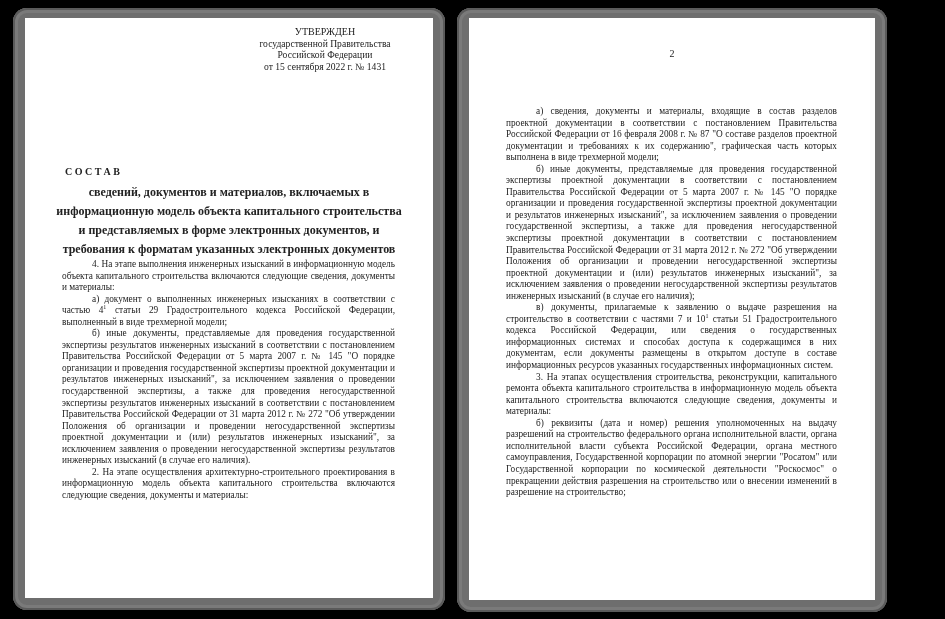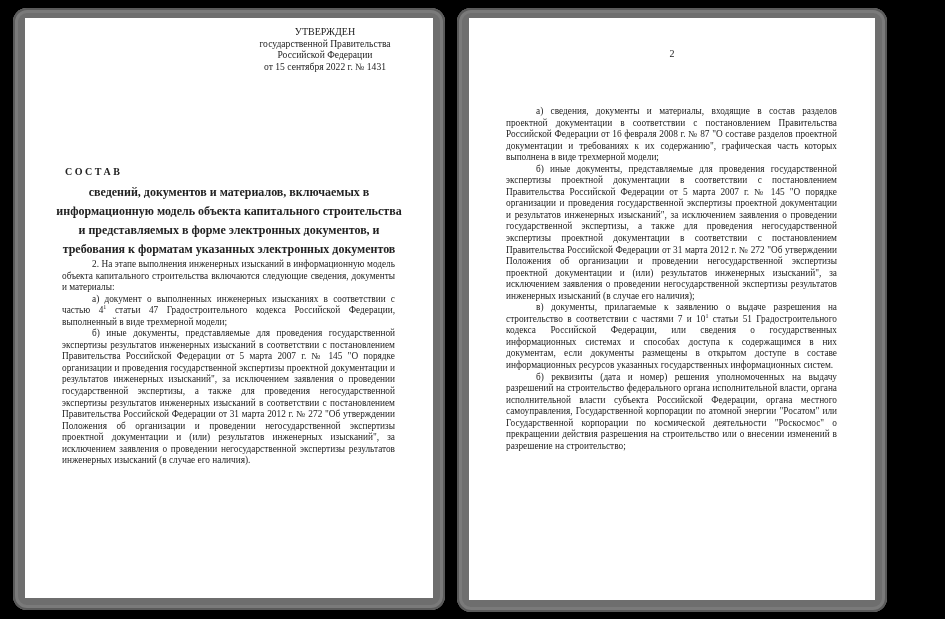--- a/index.html
+++ b/index.html
@@ -50,28 +50,30 @@
 <div class="page" id="page-left">
   <div class="approved">
     <div class="t">УТВЕРЖДЕН</div>
     <div>государственной Правительства</div>
     <div>Российской Федерации</div>
     <div>от 15 сентября 2022 г.  №  1431</div>
   </div>
   <div class="title">СОСТАВ</div>
   <div class="subtitle">сведений, документов и материалов, включаемых в информационную модель объекта капитального строительства и представляемых в форме электронных документов, и требования к форматам указанных электронных документов</div>
   <div class="body" id="left-body">
-    <p>2. На этапе выполнения инженерных изысканий в информационную модель объекта капитального строительства включаются следующие сведения, документы и материалы:</p>
-    <p><span>а) документ о выполненных инженерных изысканиях в соответствии с частью 4</span><sup>1</sup><span> статьи 47 Градостроительного кодекса Российской Федерации, выполненный в виде трехмерной модели;</span></p>
+    <p>4. На этапе выполнения инженерных изысканий в информационную модель объекта капитального строительства включаются следующие сведения, документы и материалы:</p>
+    <p><span>а) документ о выполненных инженерных изысканиях в соответствии с частью 4</span><sup>1</sup><span> статьи 29 Градостроительного кодекса Российской Федерации, выполненный в виде трехмерной модели;</span></p>
     <p>б) иные документы, представляемые для проведения государственной экспертизы результатов инженерных изысканий в соответствии с постановлением Правительства Российской Федерации от 5 марта 2007 г. № 145 "О порядке организации и проведения государственной экспертизы проектной документации и результатов инженерных изысканий", за исключением заявления о проведении государственной экспертизы, а также для проведения негосударственной экспертизы результатов инженерных изысканий в соответствии с постановлением Правительства Российской Федерации от 31 марта 2012 г. № 272 "Об утверждении Положения об организации и проведении негосударственной экспертизы проектной документации и (или) результатов инженерных изысканий", за исключением заявления о проведении негосударственной экспертизы результатов инженерных изысканий (в случае его наличия).</p>
+    <p>2. На этапе осуществления архитектурно-строительного проектирования в информационную модель объекта капитального строительства включаются следующие сведения, документы и материалы:</p>
   </div>
 </div>
 
 <div class="page-frame" id="frame-right"></div>
 <div class="page" id="page-right">
   <div class="page-num">2</div>
   <div class="body" id="right-body">
     <p>а) сведения, документы и материалы, входящие в состав разделов проектной документации в соответствии с постановлением Правительства Российской Федерации от 16 февраля 2008 г. № 87 "О составе разделов проектной документации и требованиях к их содержанию", графическая часть которых выполнена в виде трехмерной модели;</p>
     <p>б) иные документы, представляемые для проведения государственной экспертизы проектной документации в соответствии с постановлением Правительства Российской Федерации от 5 марта 2007 г. № 145 "О порядке организации и проведения государственной экспертизы проектной документации и результатов инженерных изысканий", за исключением заявления о проведении государственной экспертизы, а также для проведения негосударственной экспертизы проектной документации в соответствии с постановлением Правительства Российской Федерации от 31 марта 2012 г. № 272 "Об утверждении Положения об организации и проведении негосударственной экспертизы проектной документации и (или) результатов инженерных изысканий", за исключением заявления о проведении негосударственной экспертизы результатов инженерных изысканий (в случае его наличия);</p>
     <p><span>в) документы, прилагаемые к заявлению о выдаче разрешения на строительство в соответствии с частями 7 и 10</span><sup>1</sup><span> статьи 51 Градостроительного кодекса Российской Федерации, или сведения о государственных информационных системах и способах доступа к содержащимся в них документам, если документы размещены в открытом доступе в составе информационных ресурсов указанных государственных информационных систем.</span></p>
+    <p>3. На этапах осуществления строительства, реконструкции, капитального ремонта объекта капитального строительства в информационную модель объекта капитального строительства включаются следующие сведения, документы и материалы:</p>
     <p>б) реквизиты (дата и номер) решения уполномоченных на выдачу разрешений на строительство федерального органа исполнительной власти, органа исполнительной власти субъекта Российской Федерации, органа местного самоуправления, Государственной корпорации по атомной энергии "Росатом" или Государственной корпорации по космической деятельности "Роскосмос" о прекращении действия разрешения на строительство или о внесении изменений в разрешение на строительство;</p>
   </div>
 </div>
 
 </body></html>

